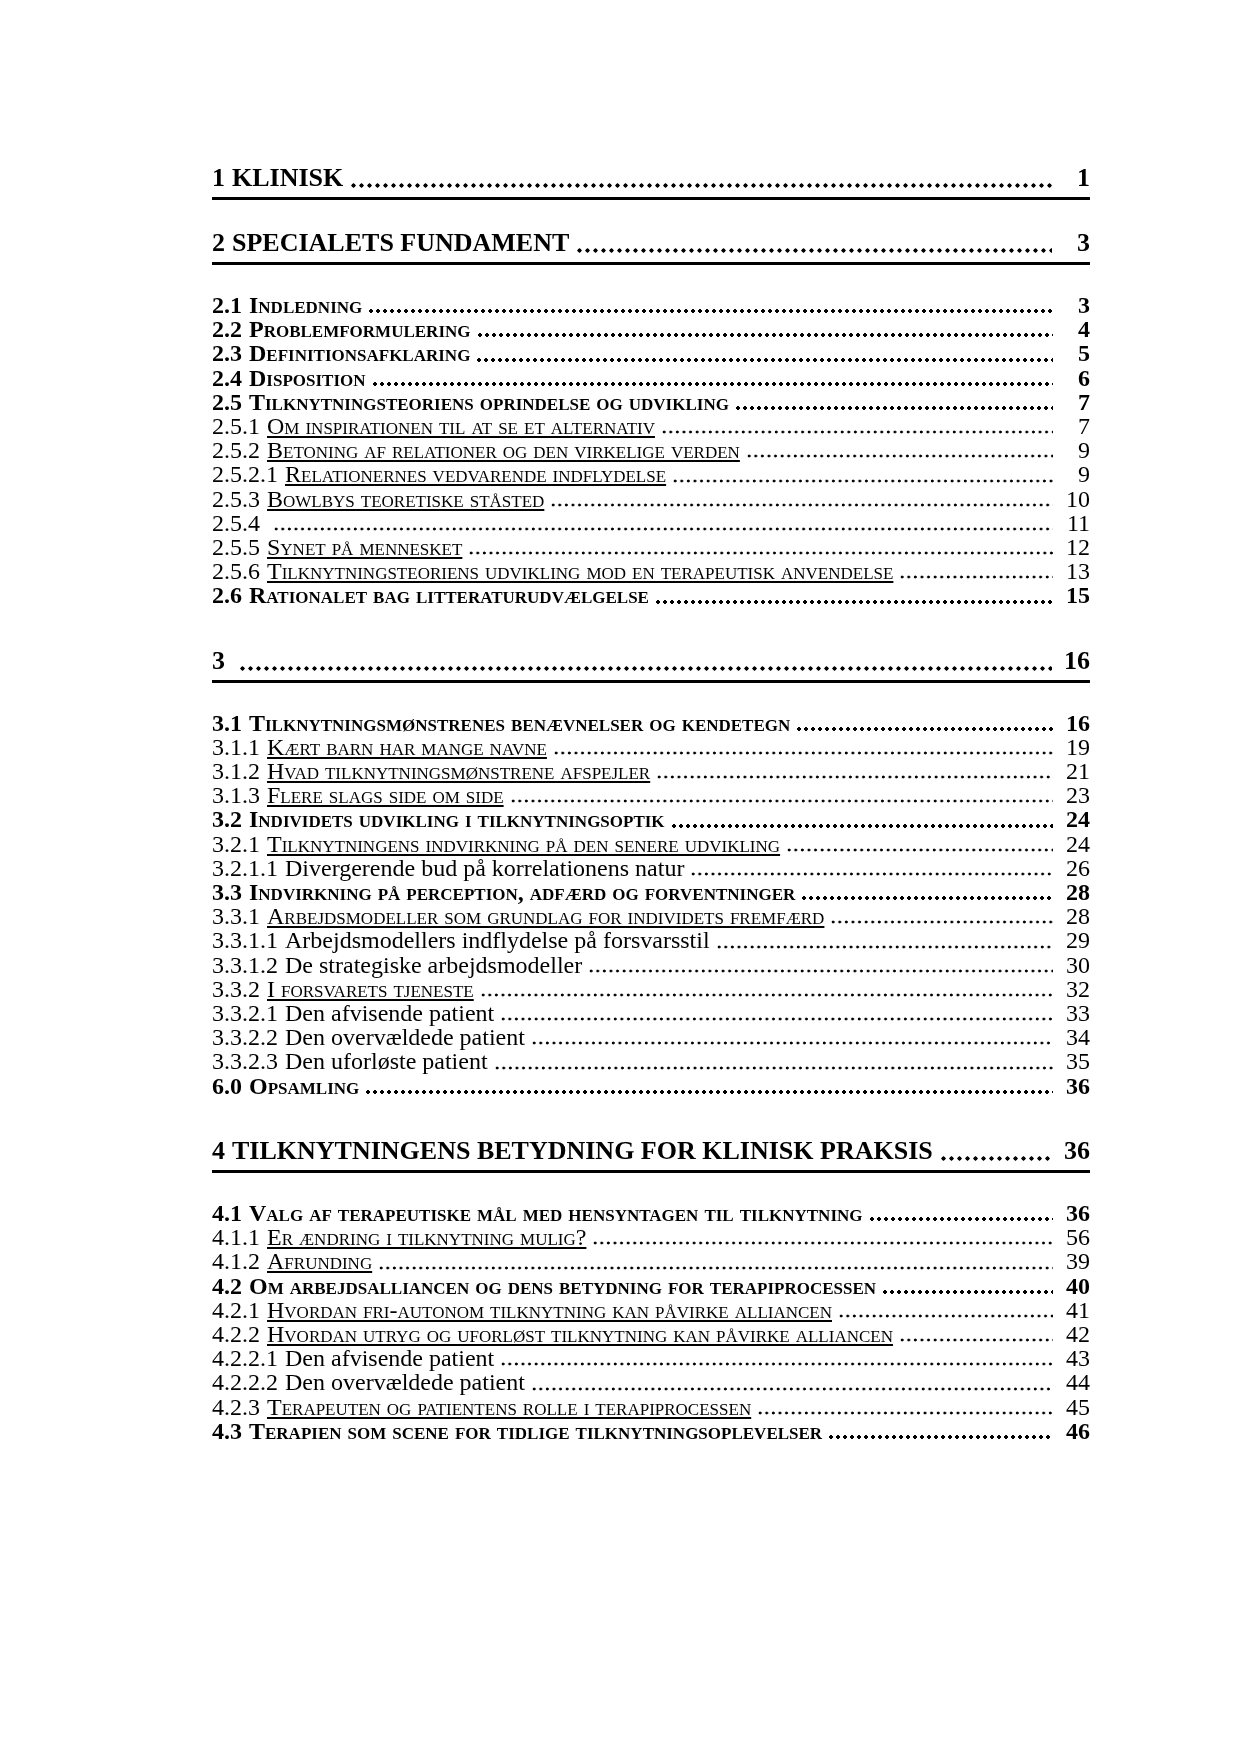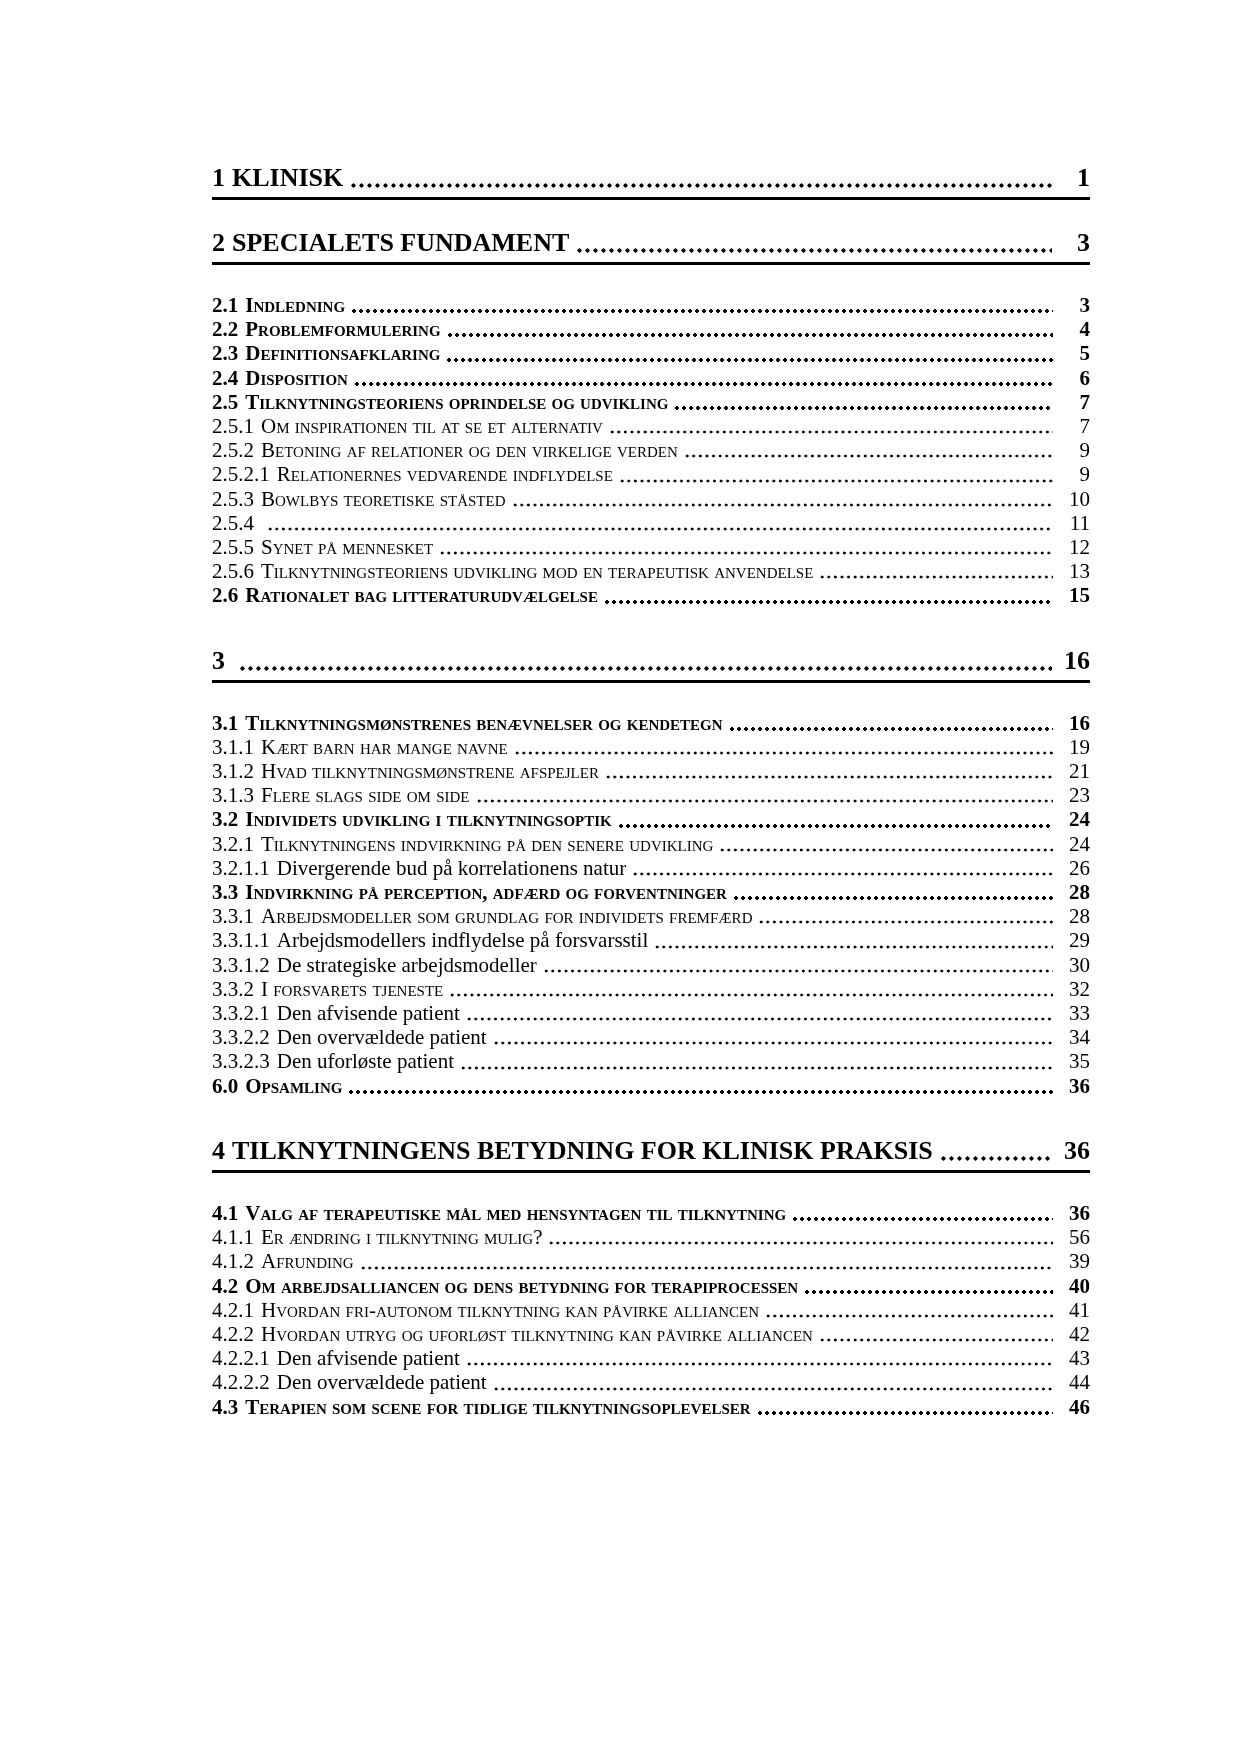--- a/index.html
+++ b/index.html
@@ -20,21 +20,21 @@
   .toc {
     position: absolute;
     left: 212px;
     top: 163px;
     width: 878px;
   }
   .row {
     display: flex;
     align-items: baseline;
     line-height: 24.2px;
-    font-size: 21px;
+    font-size: 24px;
     white-space: nowrap;
   }
   .row .num {
     flex: 0 0 auto;
     margin-right: 7px;
   }
   .row .title {
     flex: 0 1 auto;
   }
   .row .page-num {
@@ -72,21 +72,21 @@
   .row + .row-h1 { margin-top: 38px; }
   .row-h1 + .row-h1 { margin-top: 24px; }
   
   .row-l2 { font-weight: bold; }
   .row-l2 .title { font-variant: small-caps; }
   .row-l2 .leader {
     background-image: radial-gradient(circle at 3px 3px, #000 1.65px, rgba(0,0,0,0) 2.05px);
     background-size: 7px 6px;
   }
   
-  .row-l3 .title { font-variant: small-caps; }
+  .row-l3 .title { font-variant: small-caps; text-decoration: underline; }
   
 </style>
 </head>
 <body>
 
 <div class="page">
   <div class="toc" id="toc">
       <div class="row row-h1">
     <span class="num">1</span>
     <span class="title">KLINISK</span>
@@ -324,20 +324,26 @@
     <span class="title">Den afvisende patient</span>
     <span class="leader"></span>
     <span class="page-num">43</span>
   </div>
       <div class="row row-l4">
     <span class="num">4.2.2.2</span>
     <span class="title">Den overvældede patient</span>
     <span class="leader"></span>
     <span class="page-num">44</span>
   </div>
+      <div class="row row-l3">
+    <span class="num">4.2.3</span>
+    <span class="title">Terapeuten og patientens rolle i terapiprocessen</span>
+    <span class="leader"></span>
+    <span class="page-num">45</span>
+  </div>
       <div class="row row-l2">
     <span class="num">4.3</span>
     <span class="title">Terapien som scene for tidlige tilknytningsoplevelser</span>
     <span class="leader"></span>
     <span class="page-num">46</span>
   </div>
     </div>
 </div>
 
 </body></html>

